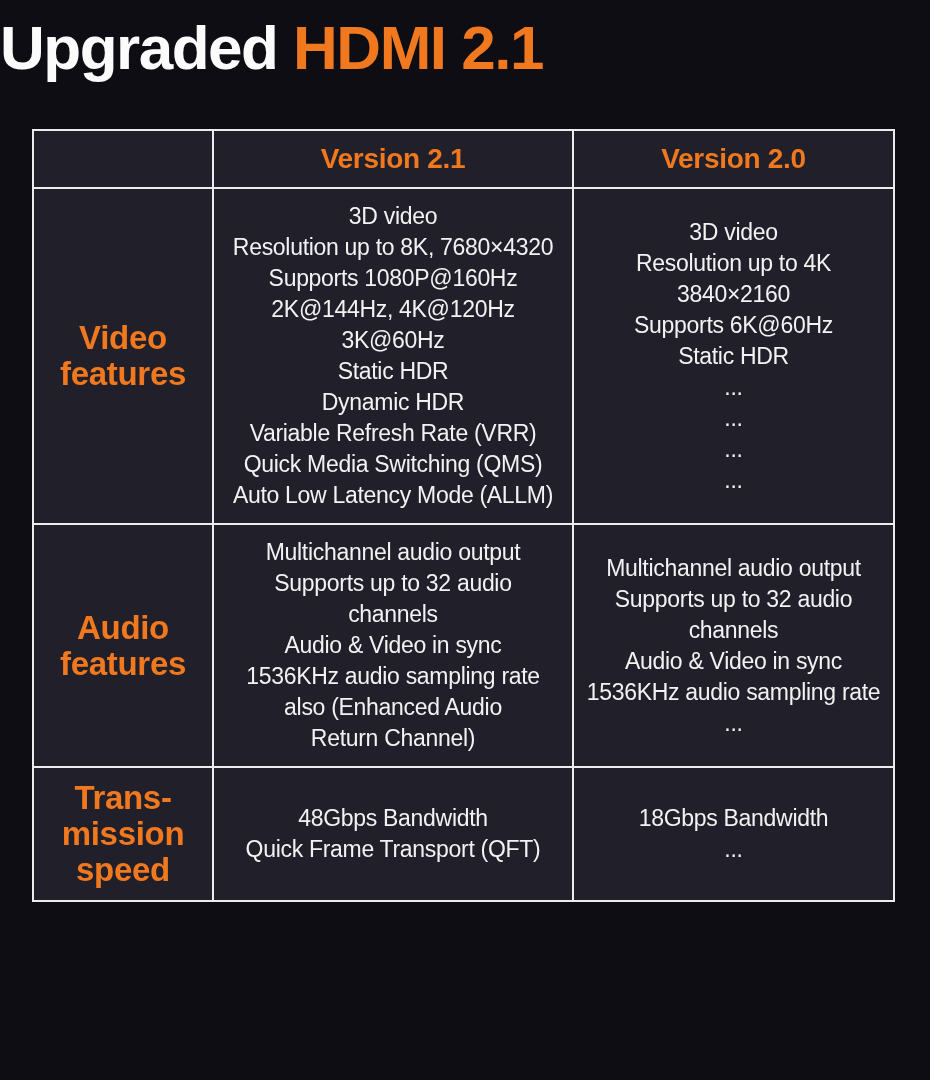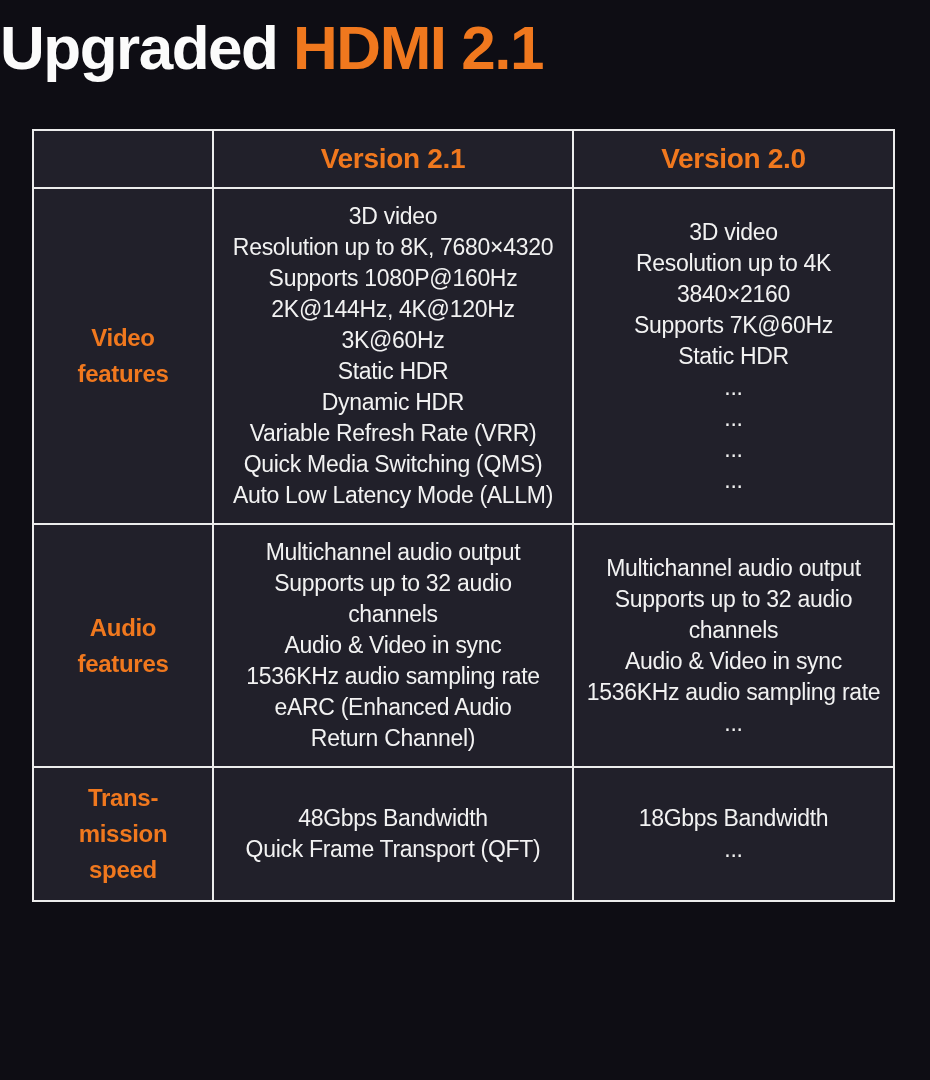--- a/index.html
+++ b/index.html
@@ -60,21 +60,21 @@
   tr.r-video { height: 319px; }
   tr.r-audio { height: 225px; }
   tr.r-speed { height: 134px; border-radius: 22px; }
   th.version-head {
     font-size: 28px;
     font-weight: 700;
     color: #f0781e;
     letter-spacing: -0.3px;
   }
   td.row-label {
-    font-size: 24px;
+    font-size: 33px;
     font-weight: 700;
     color: #f0781e;
     line-height: 36px;
     letter-spacing: -0.3px;
   }
   td.cell {
     font-size: 23px;
     color: #f2f2f2;
     letter-spacing: -0.3px;
   }
@@ -119,40 +119,40 @@
             <div class="line">Static HDR</div>
             <div class="line">Dynamic HDR</div>
             <div class="line">Variable Refresh Rate (VRR)</div>
             <div class="line">Quick Media Switching (QMS)</div>
             <div class="line">Auto Low Latency Mode (ALLM)</div>
           </td>
           <td class="cell">
             <div class="line">3D video</div>
             <div class="line">Resolution up to 4K</div>
             <div class="line">3840×2160</div>
-            <div class="line">Supports 7K@60Hz</div>
+            <div class="line">Supports 6K@60Hz</div>
             <div class="line">Static HDR</div>
             <div class="line">...</div>
             <div class="line">...</div>
             <div class="line">...</div>
             <div class="line">...</div>
           </td>
         </tr>
         <tr class="r-audio">
           <td class="row-label">
             <div>Audio</div>
             <div>features</div>
           </td>
           <td class="cell">
             <div class="line">Multichannel audio output</div>
             <div class="line">Supports up to 32 audio</div>
             <div class="line">channels</div>
             <div class="line">Audio &amp; Video in sync</div>
             <div class="line">1536KHz audio sampling rate</div>
-            <div class="line">eARC (Enhanced Audio</div>
+            <div class="line">also (Enhanced Audio</div>
             <div class="line">Return Channel)</div>
           </td>
           <td class="cell">
             <div class="line">Multichannel audio output</div>
             <div class="line">Supports up to 32 audio</div>
             <div class="line">channels</div>
             <div class="line">Audio &amp; Video in sync</div>
             <div class="line">1536KHz audio sampling rate</div>
             <div class="line">...</div>
           </td>

